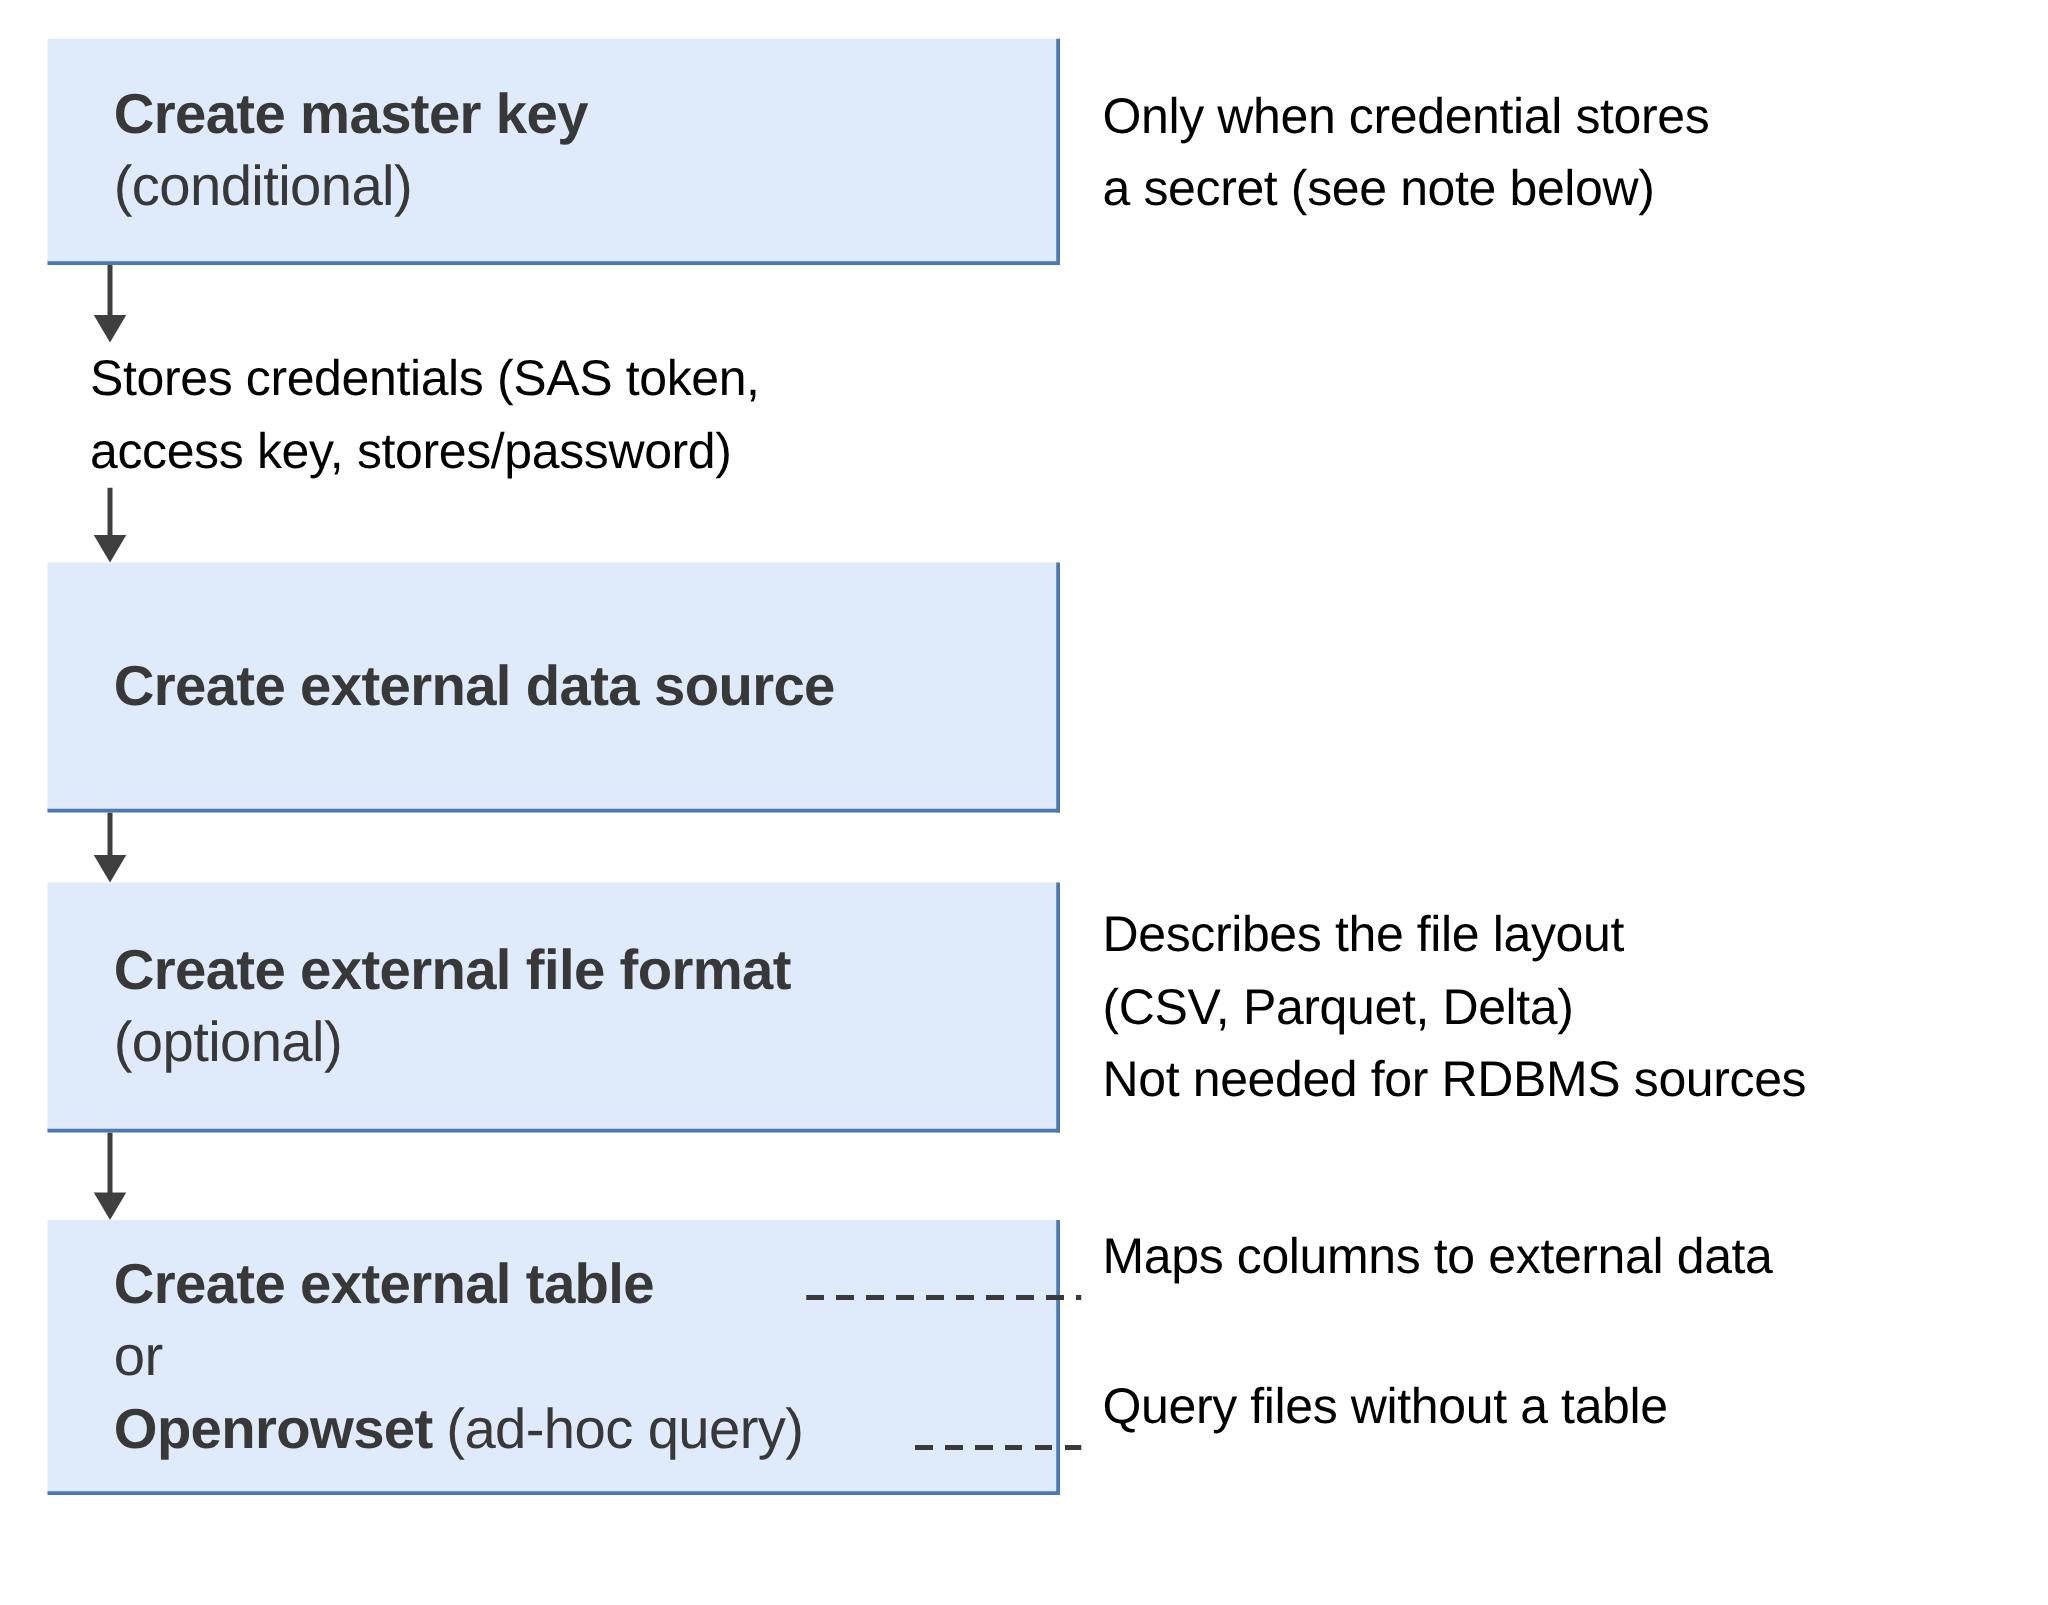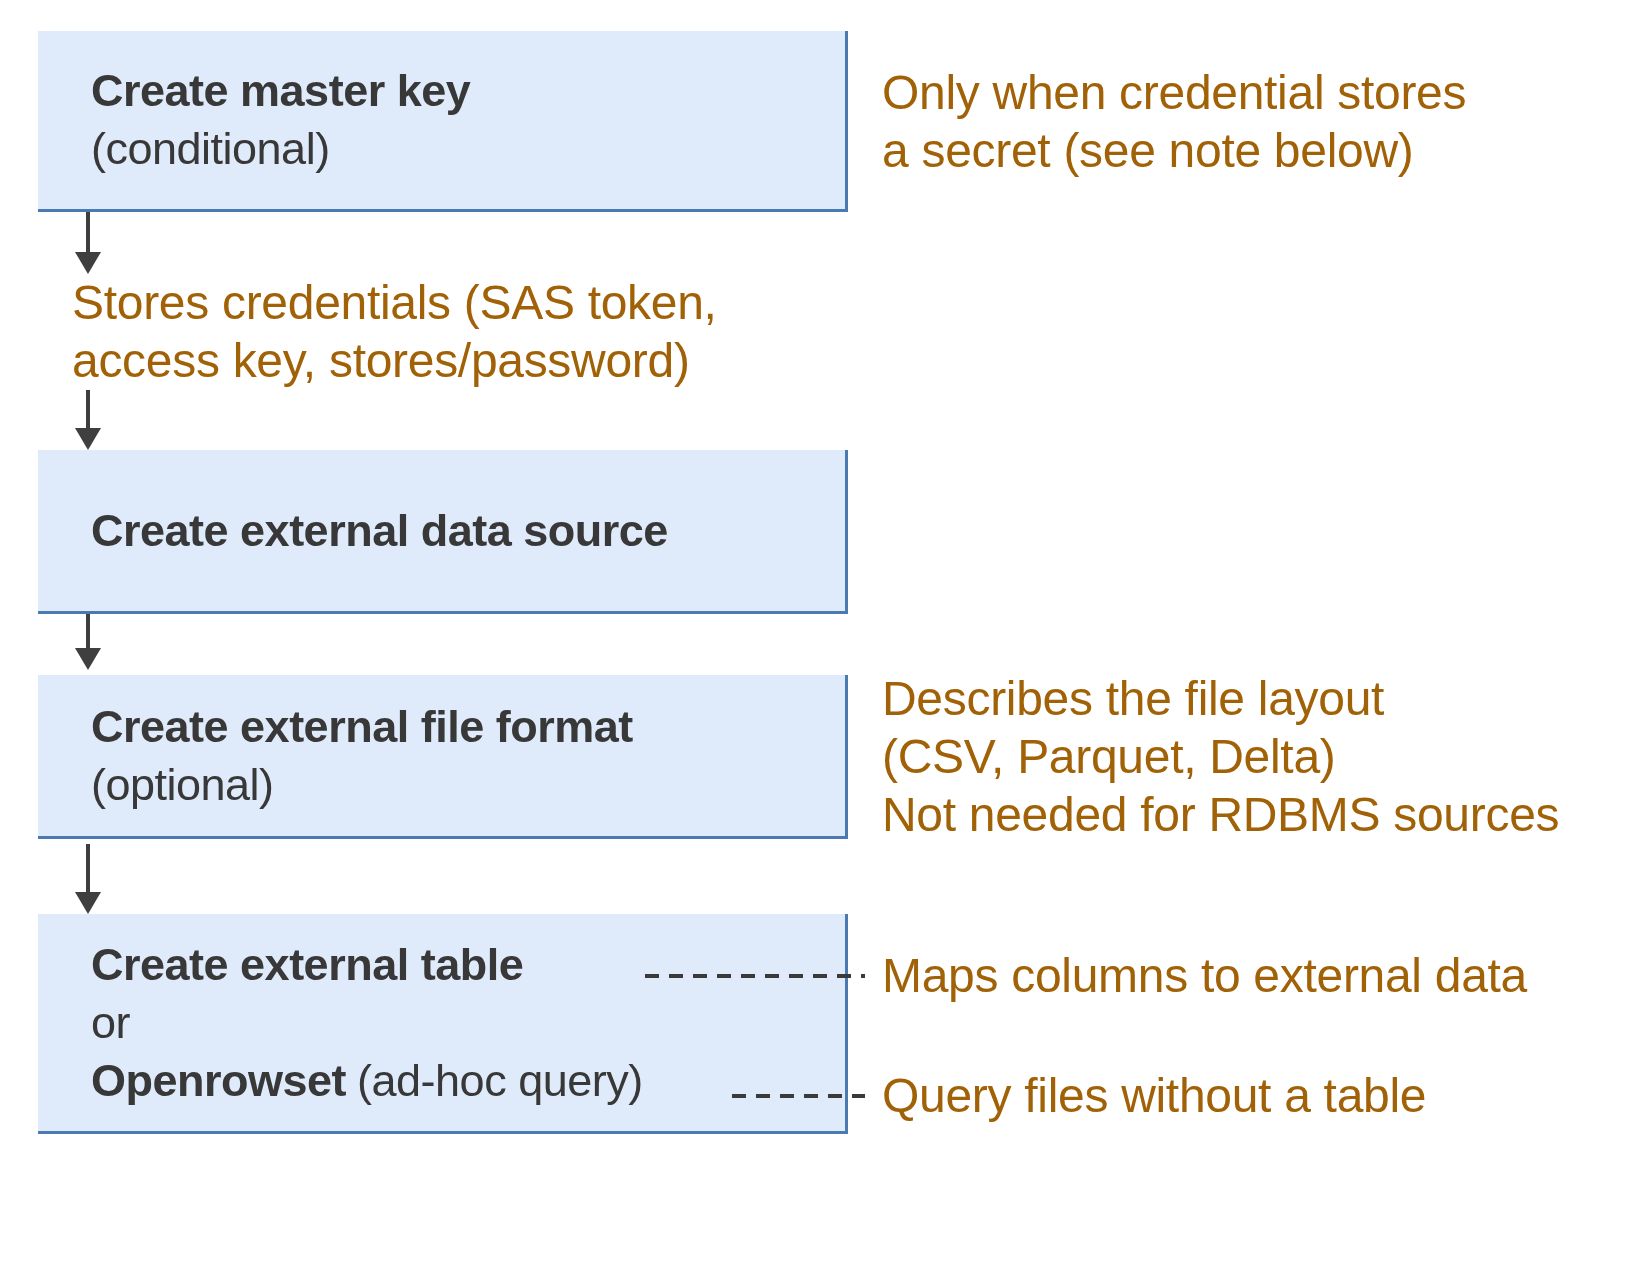--- a/index.html
+++ b/index.html
@@ -27,54 +27,53 @@
     background: #dfeafa;
     border-right: 3px solid #4a7ab1;
     border-bottom: 3px solid #4a7ab1;
     padding-left: 53px;
     display: flex;
     flex-direction: column;
     justify-content: center;
     flex-shrink: 0;
   }
   .h181 { height: 181px; }
-  .h182 { height: 164px; }
+  .h182 { height: 200px; }
   .h244 { height: 220px; }
   .t-line {
     font-size: 45px;
     line-height: 58px;
     color: #383838;
     letter-spacing: -0.5px;
     white-space: nowrap;
   }
   .bold { font-weight: bold; }
   .desc {
     margin-left: 34px;
-    font-size: 48px;
+    font-size: 40px;
     line-height: 58px;
-    color: #a16207;
+    color: #000000;
     letter-spacing: -0.3px;
   }
   .desc div { white-space: nowrap; }
   .gap {
     position: relative;
   }
   .g62 { height: 62px; }
   .g60 { height: 60px; }
   .g56 { height: 56px; }
   .g70 { height: 70px; }
   .arrow-svg {
     position: absolute;
     left: 33px;
     top: 0;
   }
   .row-last { position: relative; }
   .row-last .desc {
     align-self: flex-start;
-    margin-top: 33px;
   }
   .row-last .desc div:nth-child(2) { margin-top: 62px; }
   .dash {
     position: absolute;
     height: 4px;
     background: repeating-linear-gradient(to right, #3a3a3a 0 14px, transparent 14px 24px);
     z-index: 2;
   }
   .dash-1 { left: 607px; top: 60px;  width: 220px; }
   .dash-2 { left: 694px; top: 180px; width: 133px; }

